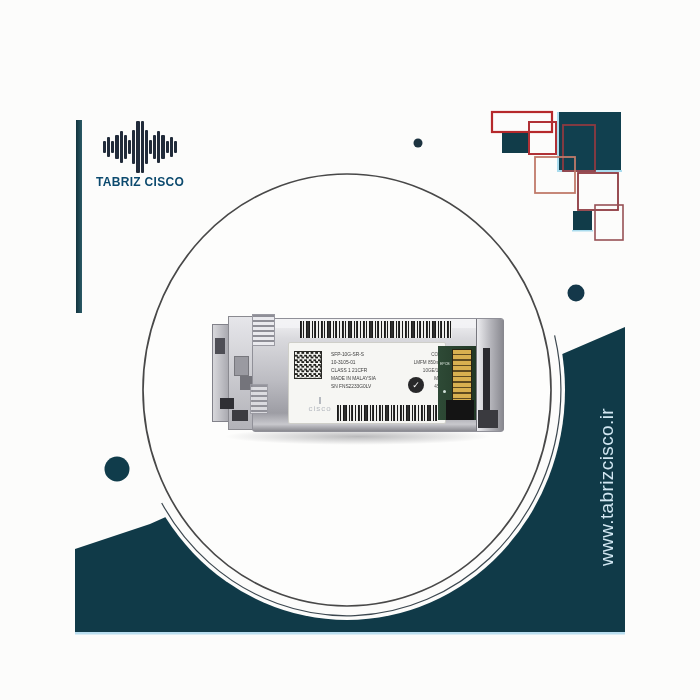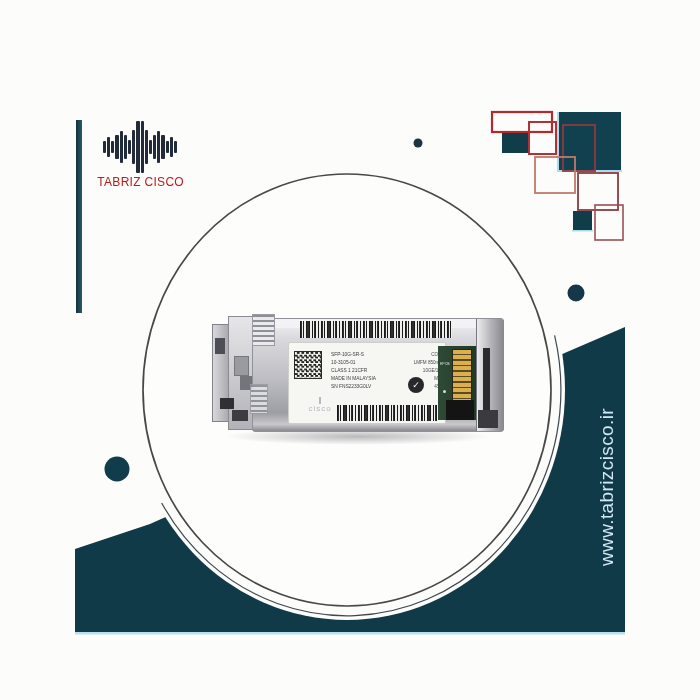--- a/index.html
+++ b/index.html
@@ -7,21 +7,21 @@
          background:#fcfcfb;font-family:"Liberation Sans",sans-serif;}
   .stage svg{position:absolute;left:0;top:0;}
 
   
   .logo-bar{position:absolute;left:76px;top:120px;width:6px;height:193px;
             background:linear-gradient(90deg,#12333e,#2b5a66);}
   .bridge{position:absolute;left:100px;top:120px;width:80px;height:54px;
           display:flex;align-items:center;justify-content:center;gap:1px;}
   .bridge .lbar{width:3.2px;background:#212b3a;border-radius:1px;}
   .logo-title{position:absolute;left:96px;top:175px;width:88px;text-align:right;
-              font-size:12px;font-weight:normal;color:#b91c1c;letter-spacing:.3px;
+              font-size:12px;font-weight:bold;color:#0c4a6e;letter-spacing:.3px;
               white-space:nowrap;}
 
   
   .site-url{position:absolute;left:487px;top:476px;width:240px;height:22px;
             transform:rotate(-90deg);transform-origin:center;
             color:#d2e7f2;font-size:19px;font-weight:500;letter-spacing:.4px;
             text-align:center;white-space:nowrap;}
 
   
   .module{position:absolute;left:212px;top:312px;width:295px;height:136px;}

